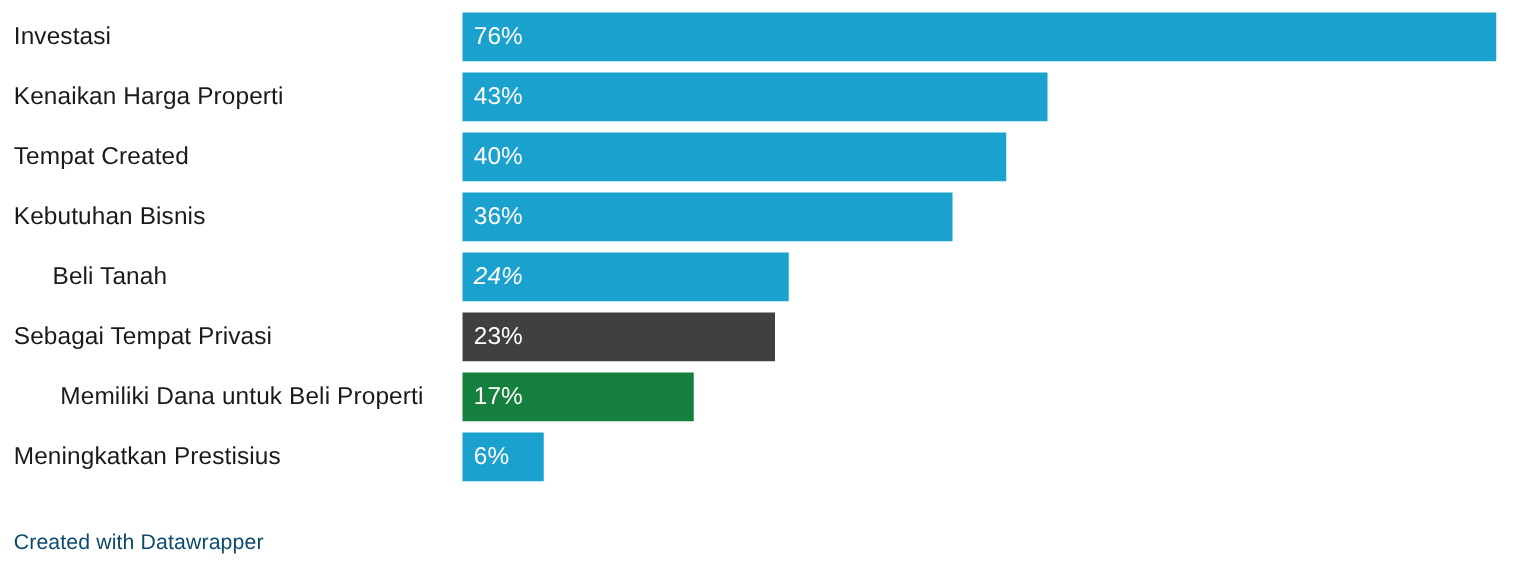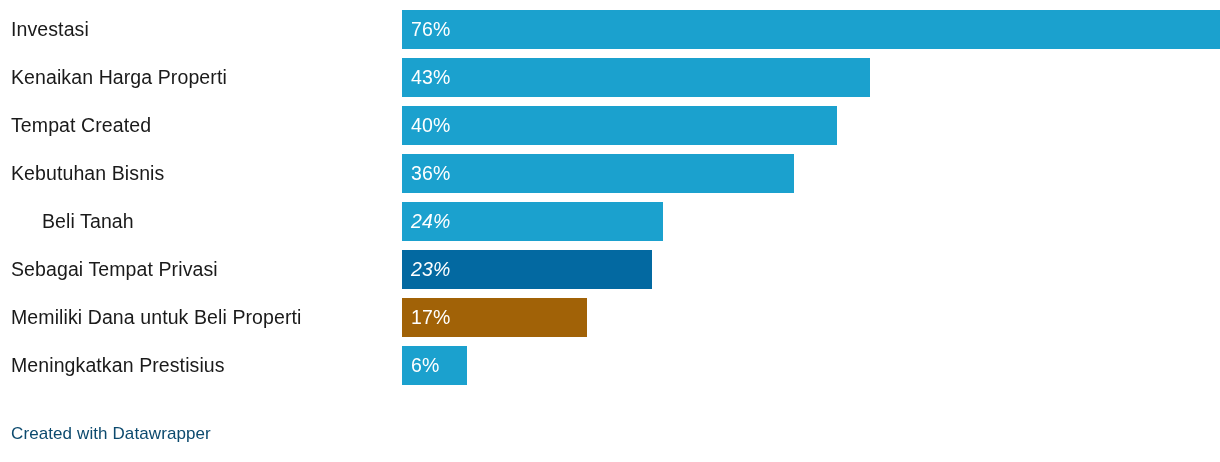--- a/index.html
+++ b/index.html
@@ -42,21 +42,21 @@
     height: 39px;
     line-height: 39px;
     width: 365px;
     font-size: 19.5px;
     color: #1a1a1a;
     white-space: nowrap;
     letter-spacing: 0.1px;
   }
   .bar-track {
     position: absolute;
-    left: 402px;
+    left: 370px;
     top: 0;
     height: 39px;
     width: 716px;
   }
   .bar-fill {
     position: absolute;
     left: 0;
     top: 0;
     height: 39px;
     background: #1ba1ce;
@@ -130,30 +130,30 @@
       <div class="bar-track">
         <div class="bar-fill" style="width: 261.158px; background: rgb(27, 161, 206);">
           <span class="bar-value" style="color: rgb(255, 255, 255); font-style: italic;">24%</span>
         </div>
       </div>
     </div>
 
     <div class="bar-row" style="top:250px;">
       <div class="cat-label" style="color: rgb(26, 26, 26);">Sebagai Tempat Privasi</div>
       <div class="bar-track">
-        <div class="bar-fill" style="width: 250.276px; background: #0369a1; font-style: italic;">
+        <div class="bar-fill" style="width: 250.276px; background: #404040;">
           <span class="bar-value" style="color: rgb(255, 255, 255);">23%</span>
         </div>
       </div>
     </div>
 
-    <div class="bar-row" style="top:298px;">
+    <div class="bar-row" style="top:298px;text-align:center;">
       <div class="cat-label" style="color: rgb(26, 26, 26);">Memiliki Dana untuk Beli Properti</div>
       <div class="bar-track">
-        <div class="bar-fill" style="width: 184.987px; background: #a16207;">
+        <div class="bar-fill" style="width: 184.987px; background: #15803d;">
           <span class="bar-value" style="color: rgb(255, 255, 255);">17%</span>
         </div>
       </div>
     </div>
 
     <div class="bar-row" style="top:346px;">
       <div class="cat-label" style="color: rgb(26, 26, 26);">Meningkatkan Prestisius</div>
       <div class="bar-track">
         <div class="bar-fill" style="width: 65.2895px; background: rgb(27, 161, 206);">
           <span class="bar-value" style="color: rgb(255, 255, 255);">6%</span>

